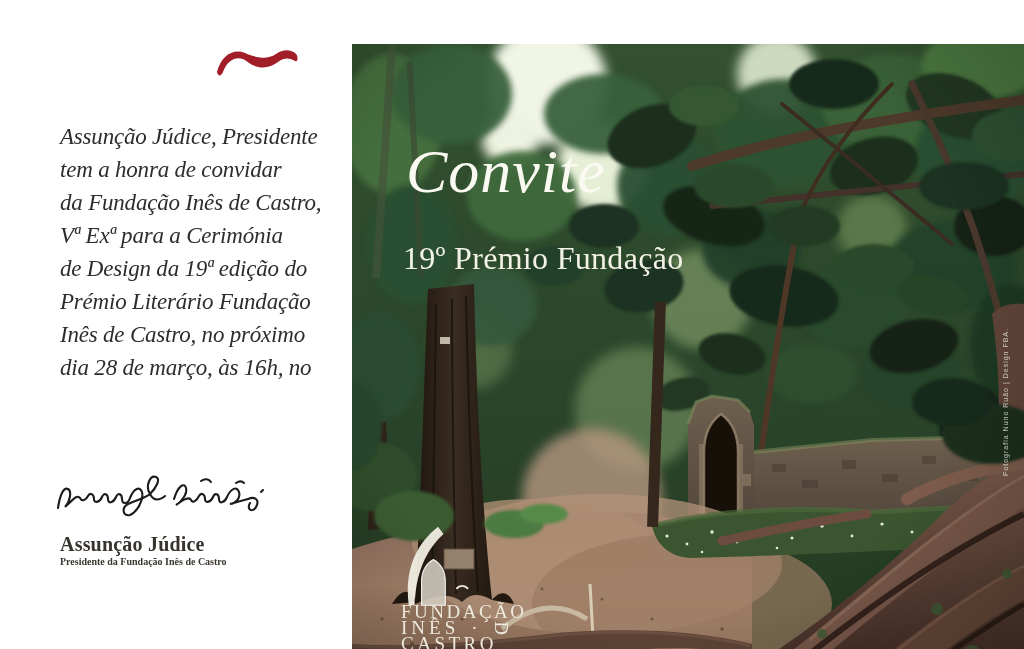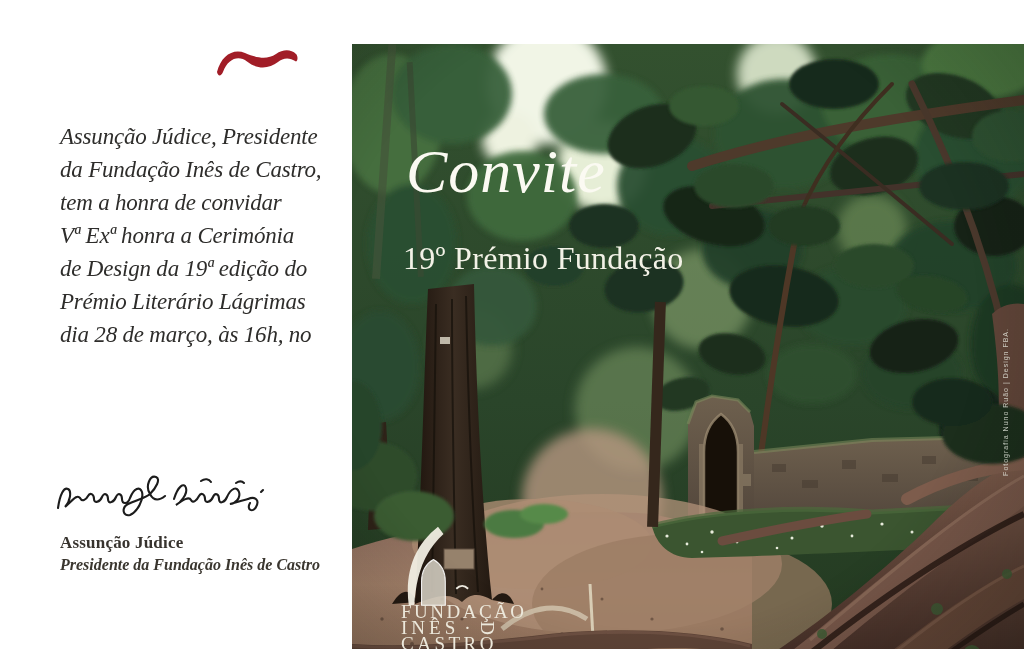--- a/index.html
+++ b/index.html
@@ -8,63 +8,64 @@
 
   
   .left-panel{position:absolute;left:0;top:0;width:352px;height:649px;background:#ffffff;}
   .brand-tilde{position:absolute;left:213px;top:44px;width:88px;height:36px;}
   .invite-text{position:absolute;left:60px;top:120px;width:280px;
                font-style:italic;font-size:23px;line-height:33px;color:#2e2d2b;
                letter-spacing:-0.2px;white-space:nowrap;}
   .invite-text .line{height:33px;}
   .invite-text .bold{font-weight:normal;}
   .signature{position:absolute;left:50px;top:472px;width:220px;height:58px;}
-  .sig-name{position:absolute;left:60px;top:533px;font-size:17px;font-weight:600;
+  .sig-name{position:absolute;left:60px;top:533px;font-size:20px;font-weight:600;
             color:#37332e;letter-spacing:.2px;}
-  .sig-title{position:absolute;left:60px;top:556px;font-size:16px;font-weight:bold;
-             font-style:italic;color:#3a362f;}
+  .sig-title{position:absolute;left:60px;top:556px;font-size:10px;font-weight:bold;
+             color:#3a362f;}
 
   
   .photo-panel{position:absolute;left:352px;top:0;width:672px;height:649px;background:#7f1d1d;margin-top:44px;}
   .scene{position:absolute;left:0;top:0;width:672px;height:649px;display:block;}
 
   .convite-title{position:absolute;left:54px;top:92px;font-style:italic;font-size:62px;
                  color:#fbfaf2;letter-spacing:1px;}
   .subtitle{position:absolute;left:51px;top:193px;font-size:32px;line-height:42px;
             color:#f3f2e7;letter-spacing:.3px;}
 
   .fic-logo-symbol{position:absolute;left:46px;top:479px;width:80px;height:84px;}
   .fic-logo-text{position:absolute;left:49px;top:560px;color:#ece8db;
                  font-size:19px;line-height:16px;}
   .fic-logo-text .l1{letter-spacing:2.5px;}
-  .fic-logo-text .l2{letter-spacing:4px;display:flex;align-items:flex-end;gap:5px;}
+  .fic-logo-text .l2{letter-spacing:4px;display:flex;align-items:flex-end;gap:12px;}
   .fic-logo-text .l3{letter-spacing:3.5px;}
   .rot-d{display:inline-block;transform:rotate(90deg);letter-spacing:0;}
 
   .photo-credit{position:absolute;left:650px;top:284px;writing-mode:vertical-rl;
                 transform:rotate(180deg);font-family:"Liberation Sans",sans-serif;
                 font-size:7px;letter-spacing:1px;color:rgba(235,238,228,.78);}
 </style>
 </head>
 <body>
 
 <div class="left-panel">
 
   <svg class="brand-tilde" viewBox="0 0 88 36">
     <path d="M4,28 C8,12 20,4 32,9 C44,14 54,16 63,10 C70,5 78,5 83,10 C85,12 85,16.5 83,17.5
              C76,13 70,14 65,18 C56,25 44,25.5 34,17.5 C26,11 15,14 10,28 C8,32.5 5,32.5 4,28 Z" fill="#a11d27"></path>
   </svg>
 
   <div class="invite-text">
     <div class="line">Assunção Júdice, Presidente</div>
+    <div class="line">tem a honra de convidar</div>
     <div class="line">da Fundação Inês de Castro,</div>
-    <div class="line">tem a honra de convidar</div>
-    <div class="line">Vª Exª honra a Cerimónia</div>
+    <div class="line">Vª Exª para a Cerimónia</div>
     <div class="line">de Design da 19ª edição do</div>
-    <div class="line">Prémio Literário Lágrimas</div>
+    <div class="line">Prémio Literário Fundação</div>
+    <div class="line">Inês de Castro, no próximo</div>
     <div class="line bold">dia 28 de março, às 16h, no</div>
   </div>
 
   <svg class="signature" viewBox="0 0 220 58">
     <g fill="none" stroke="#1c1c1c" stroke-width="2.1" stroke-linecap="round">
       <path d="M8,36 C10,22 14,15 18,17 C22,19 20,30 15,35 C23,28 27,22 30,26 C32,30 36,28 38,24
                C40,20 44,22 44,27 C44,32 50,30 52,25 C54,20 58,22 58,27 C58,33 64,30 66,25
                C68,20 72,22 72,27 C72,33 78,32 80,26 C84,16 90,14 92,20 C94,28 87,40 80,43
                C73,45 71,36 78,32 C86,28 96,26 100,22 C106,16 111,7 106,5 C100,3 95,14 100,22
                C104,30 110,28 115,24"></path>

